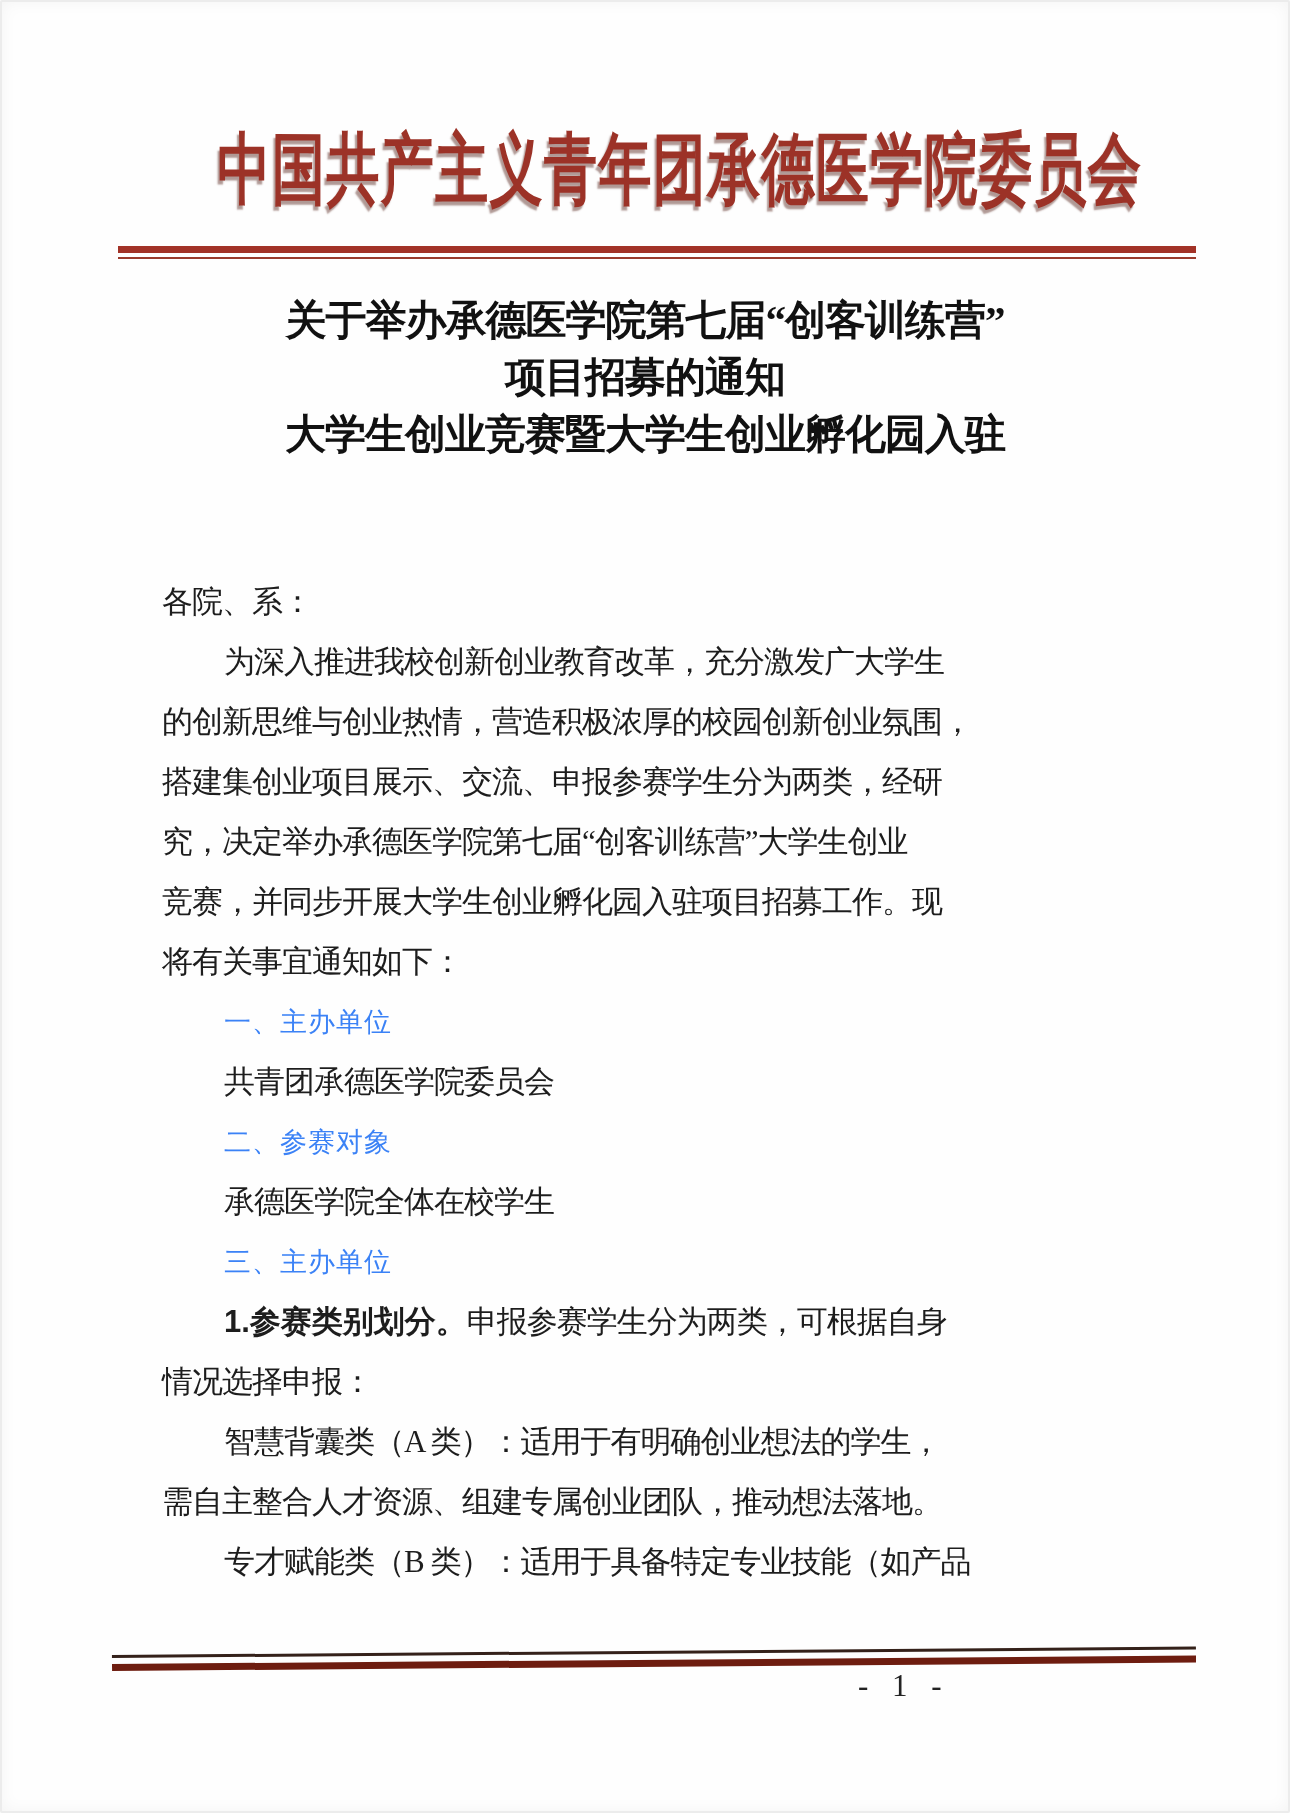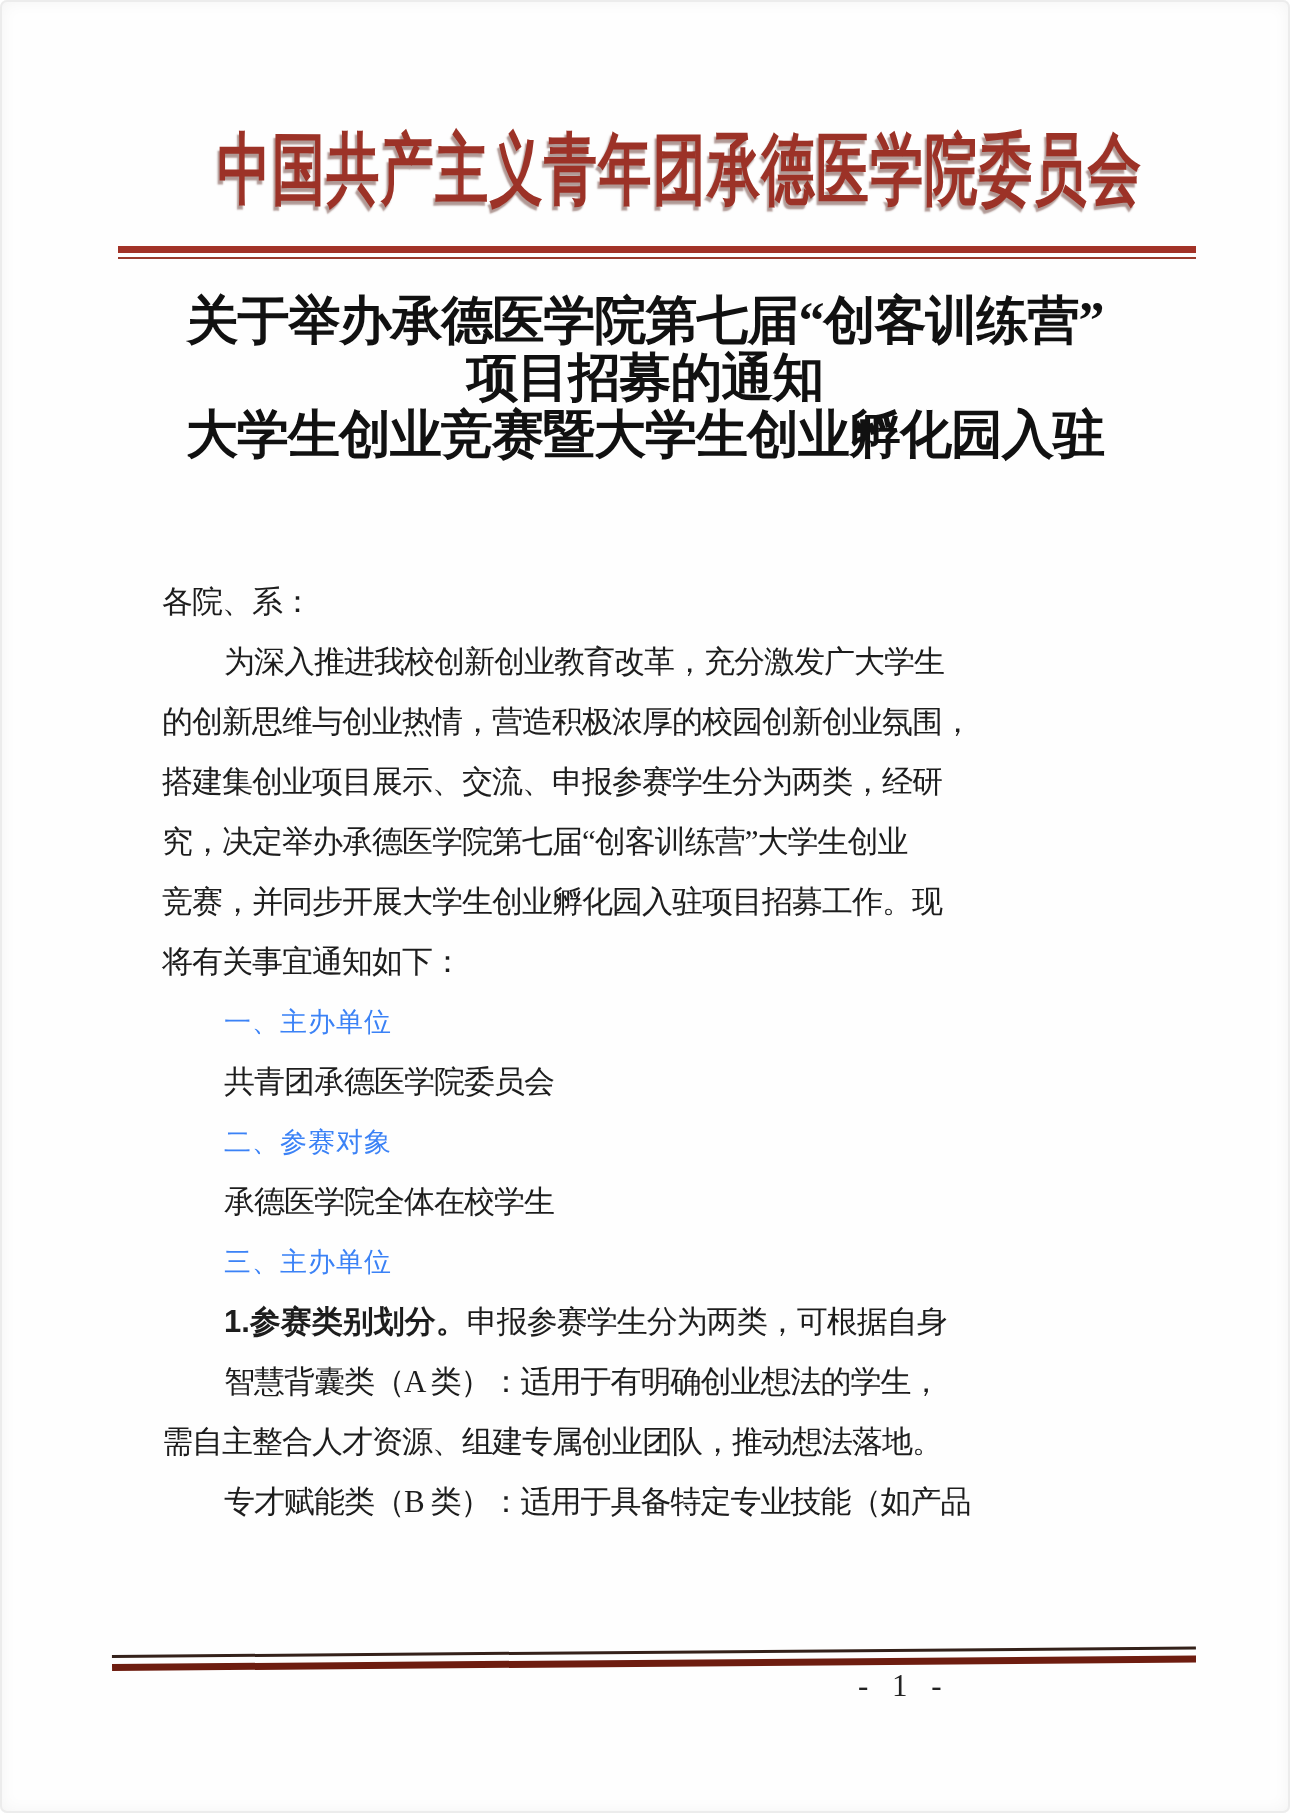--- a/index.html
+++ b/index.html
@@ -6,21 +6,21 @@
   html, body { background: #ffffff; }
   body {
     width: 1290px; height: 1813px;
     font-family: "Liberation Serif", "DejaVu Serif", serif;
     position: relative;
     overflow: hidden;
   }
   .page {
     position: absolute; inset: 0;
     background: #fefefe;
-    border-radius: 7px;
+    border-radius: 2px;
     box-shadow: inset 0 0 0 2px #ececec, inset 0 0 18px rgba(0,0,0,0.05);
   }
   
   .org-banner {
     position: absolute; top: 118px; left: 0; right: 0;
     text-align: center;
     white-space: nowrap;
   }
   .org-banner .org-text {
     display: inline-block;
@@ -36,21 +36,21 @@
   .head-rule { position: absolute; left: 118px; width: 1078px; }
   .head-rule .thick { height: 7px; background: #a23227; }
   .head-rule .gap { height: 4px; }
   .head-rule .thin { height: 2px; background: #9a3a2c; }
   
   .doc-title {
     position: absolute; top: 292px; left: 0; right: 0;
     text-align: center;
     color: #111111;
     font-weight: bold;
-    font-size: 52px;
+    font-size: 41px;
     line-height: 57px;
     letter-spacing: -1px;
     font-family: "Liberation Serif", "DejaVu Serif", serif;
   }
   
   .body-block {
     position: absolute;
     top: 572px; left: 162px; right: 128px;
     color: #1d1d1d;
     font-size: 31px;
@@ -119,20 +119,21 @@
     <div class="bl"><b class="num"></b><span>搭建集创业项目展示、交流、申报参赛学生分为两类，经研</span></div>
     <div class="bl"><b class="num"></b><span>究，决定举办承德医学院第七届“创客训练营”大学生创业</span></div>
     <div class="bl"><b class="num"></b><span>竞赛，并同步开展大学生创业孵化园入驻项目招募工作。现</span></div>
     <div class="bl"><b class="num"></b><span>将有关事宜通知如下：</span></div>
     <div class="bl ind hd"><b class="num"></b><span>一、主办单位</span></div>
     <div class="bl ind"><b class="num"></b><span>共青团承德医学院委员会</span></div>
     <div class="bl ind hd"><b class="num"></b><span>二、参赛对象</span></div>
     <div class="bl ind"><b class="num"></b><span>承德医学院全体在校学生</span></div>
     <div class="bl ind hd"><b class="num"></b><span>三、主办单位</span></div>
     <div class="bl ind"><b class="num">1.参赛类别划分。</b><span>申报参赛学生分为两类，可根据自身</span></div>
+    <div class="bl"><b class="num"></b><span>情况选择申报：</span></div>
     <div class="bl ind"><b class="num"></b><span>智慧背囊类（A 类）：适用于有明确创业想法的学生，</span></div>
     <div class="bl"><b class="num"></b><span>需自主整合人才资源、组建专属创业团队，推动想法落地。</span></div>
     <div class="bl ind"><b class="num"></b><span>专才赋能类（B 类）：适用于具备特定专业技能（如产品</span></div>
   </div>
 
   <div class="foot-rule">
     <div class="thin"></div>
     <div class="gap"></div>
     <div class="thick"></div>
   </div>

